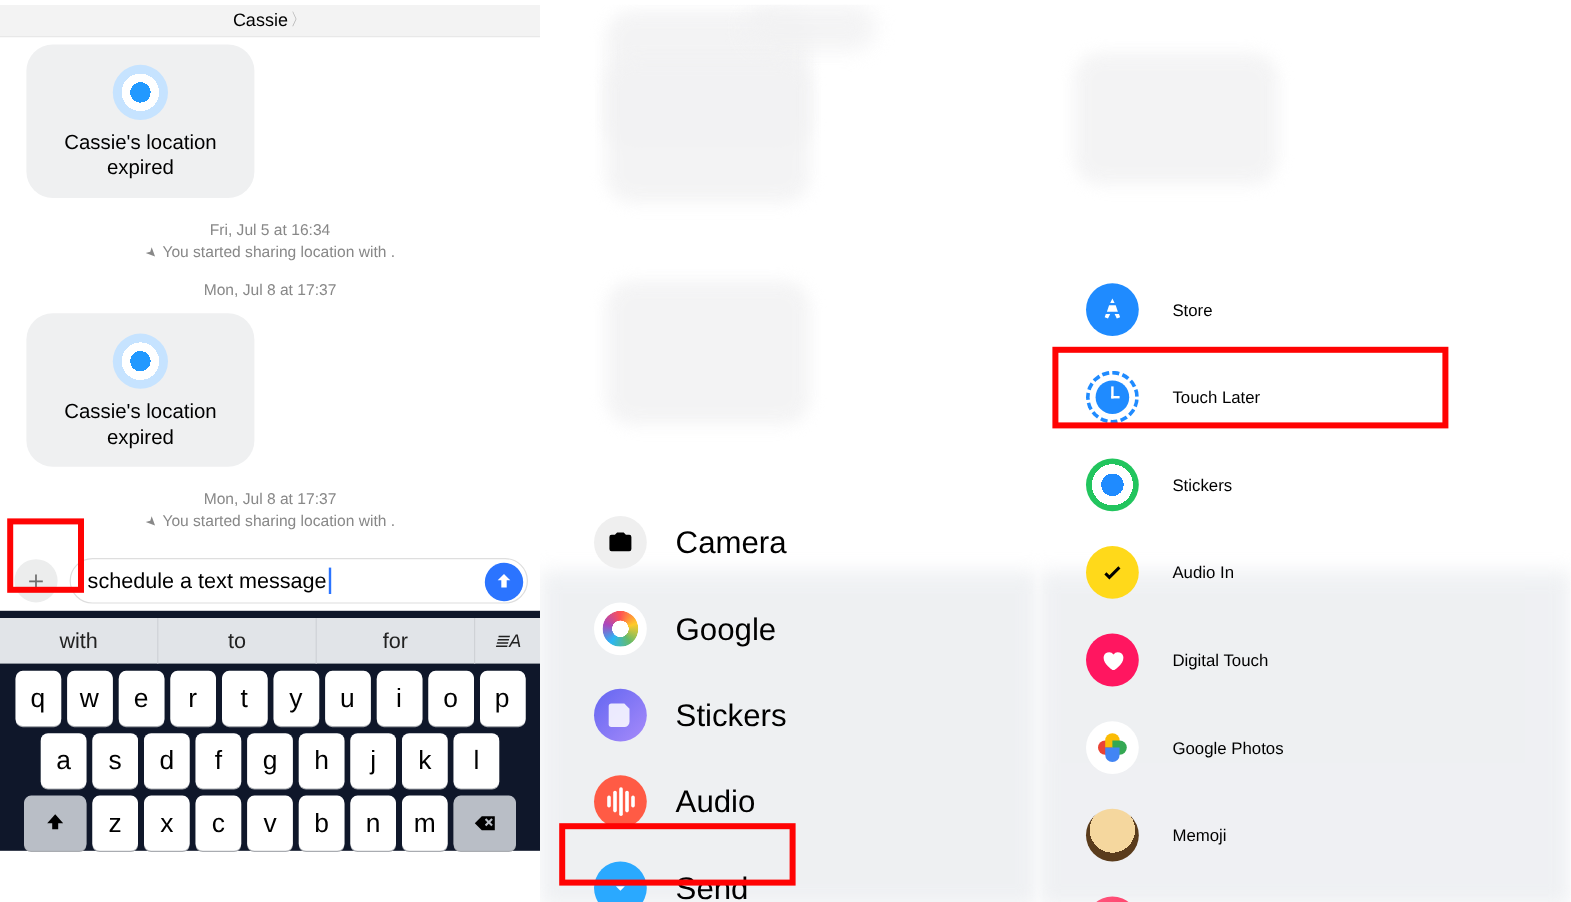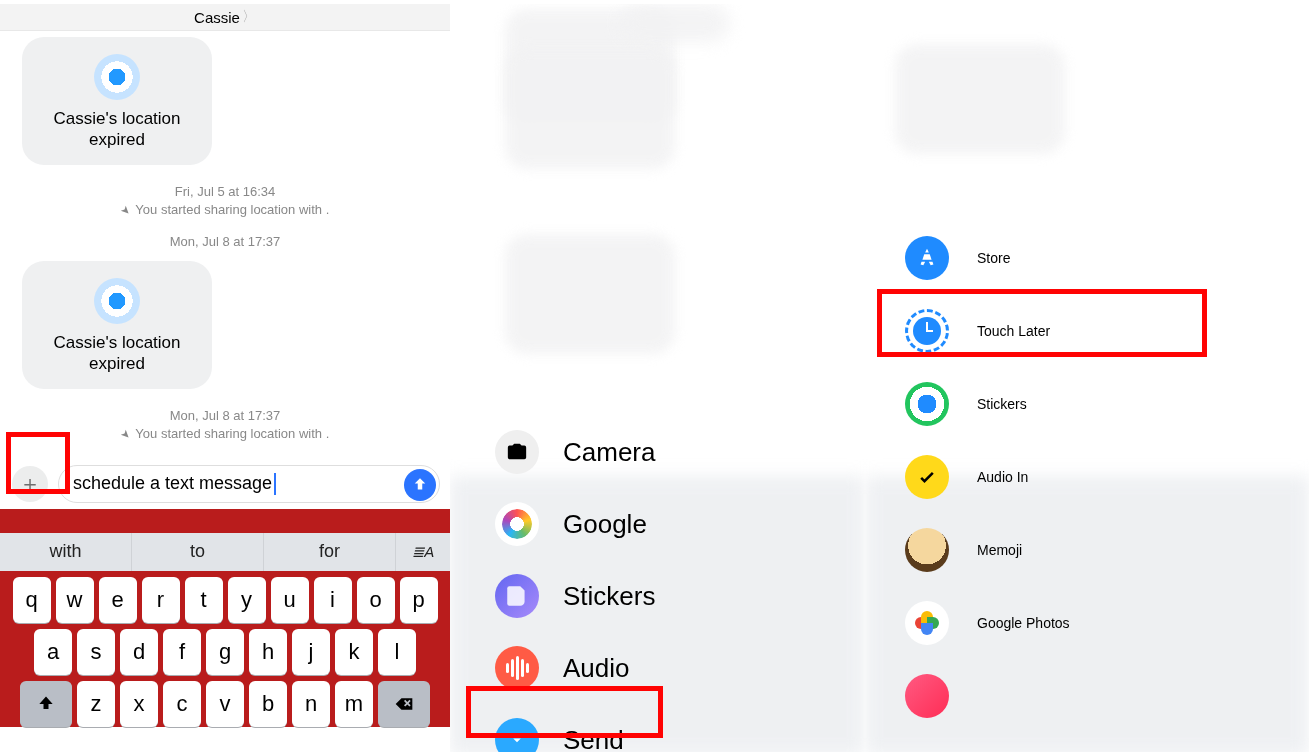--- a/index.html
+++ b/index.html
@@ -82,21 +82,21 @@
     position: absolute; right: 3px; top: 3px;
     width: 32px; height: 32px;
     border-radius: 50%; background: #2b74ff;
     display: flex; align-items: center; justify-content: center;
   }
   .send-btn svg { width: 18px; height: 18px; fill: #fff; }
 
   .red-box { position: absolute; border: 5px solid #ff0303; pointer-events: none; }
 
   
-  .kb { background: #b91c1c; padding-top: 24px;}
+  .kb { background: #0f172a; padding-top: 6px;}
   .sugg-row { display: flex; height: 38px; background: #e1e4e8;}
   .sugg { flex: 1; display: flex; align-items: center; justify-content: center; font-size: 18px; color: #222; border-right: 1px solid #cfd2d6; }
   .sugg:last-child { border-right: none; flex: 0 0 54px; font-size: 15px; }
   .krow { display: flex; justify-content: center; gap: 5px; padding: 6px 4px 0 4px; }
   .key {
     background: #fff; border-radius: 6px;
     box-shadow: 0 1px 0 #a9acb1;
     height: 46px; width: 38px;
     display: flex; align-items: center; justify-content: center;
     font-size: 22px; color: #000;
@@ -365,35 +365,43 @@
     </div>
     <div class="mitem3">
       <div class="mi3-icon ic-checkin">
         <svg viewBox="0 0 24 24">
             <path d="M5 13l4 4 10-10"></path>
           </svg>
       </div>
       <div class="mlabel3">Audio In</div>
     </div>
     <div class="mitem3">
-      <div class="mi3-icon ic-memoji"></div>
-      <div class="mlabel3">Memoji</div>
+      <div class="mi3-icon ic-dtouch">
+        <svg viewBox="0 0 24 24">
+            <path d="M12 21s-8-5-8-11a5 5 0 019-3 5 5 0 019 3c0 6-8 11-8 11z"></path>
+          </svg>
+      </div>
+      <div class="mlabel3">Digital Touch</div>
     </div>
     <div class="mitem3">
       <div class="mi3-icon ic-gphotos">
         <div class="gp">
           <span style="left:0;top:6px;background:#ea4335;border-radius:12px 0 0 12px;"></span>
           <span style="left:6px;top:0;background:#fbbc05;border-radius:12px 12px 0 0;"></span>
           <span style="left:12px;top:6px;background:#34a853;border-radius:0 12px 12px 0;"></span>
           <span style="left:6px;top:12px;background:#4285f4;border-radius:0 0 12px 12px;"></span>
         </div>
       </div>
       <div class="mlabel3">Google Photos</div>
     </div>
     <div class="mitem3">
+      <div class="mi3-icon ic-memoji"></div>
+      <div class="mlabel3">Memoji</div>
+    </div>
+    <div class="mitem3">
       <div class="mi3-icon ic-music">
         
       </div>
 
     </div>
   </div>
   <div class="red-box" style="left:12px; top:285px; width:330px; height:68px;"></div>
 </div>
 
 </body></html>

